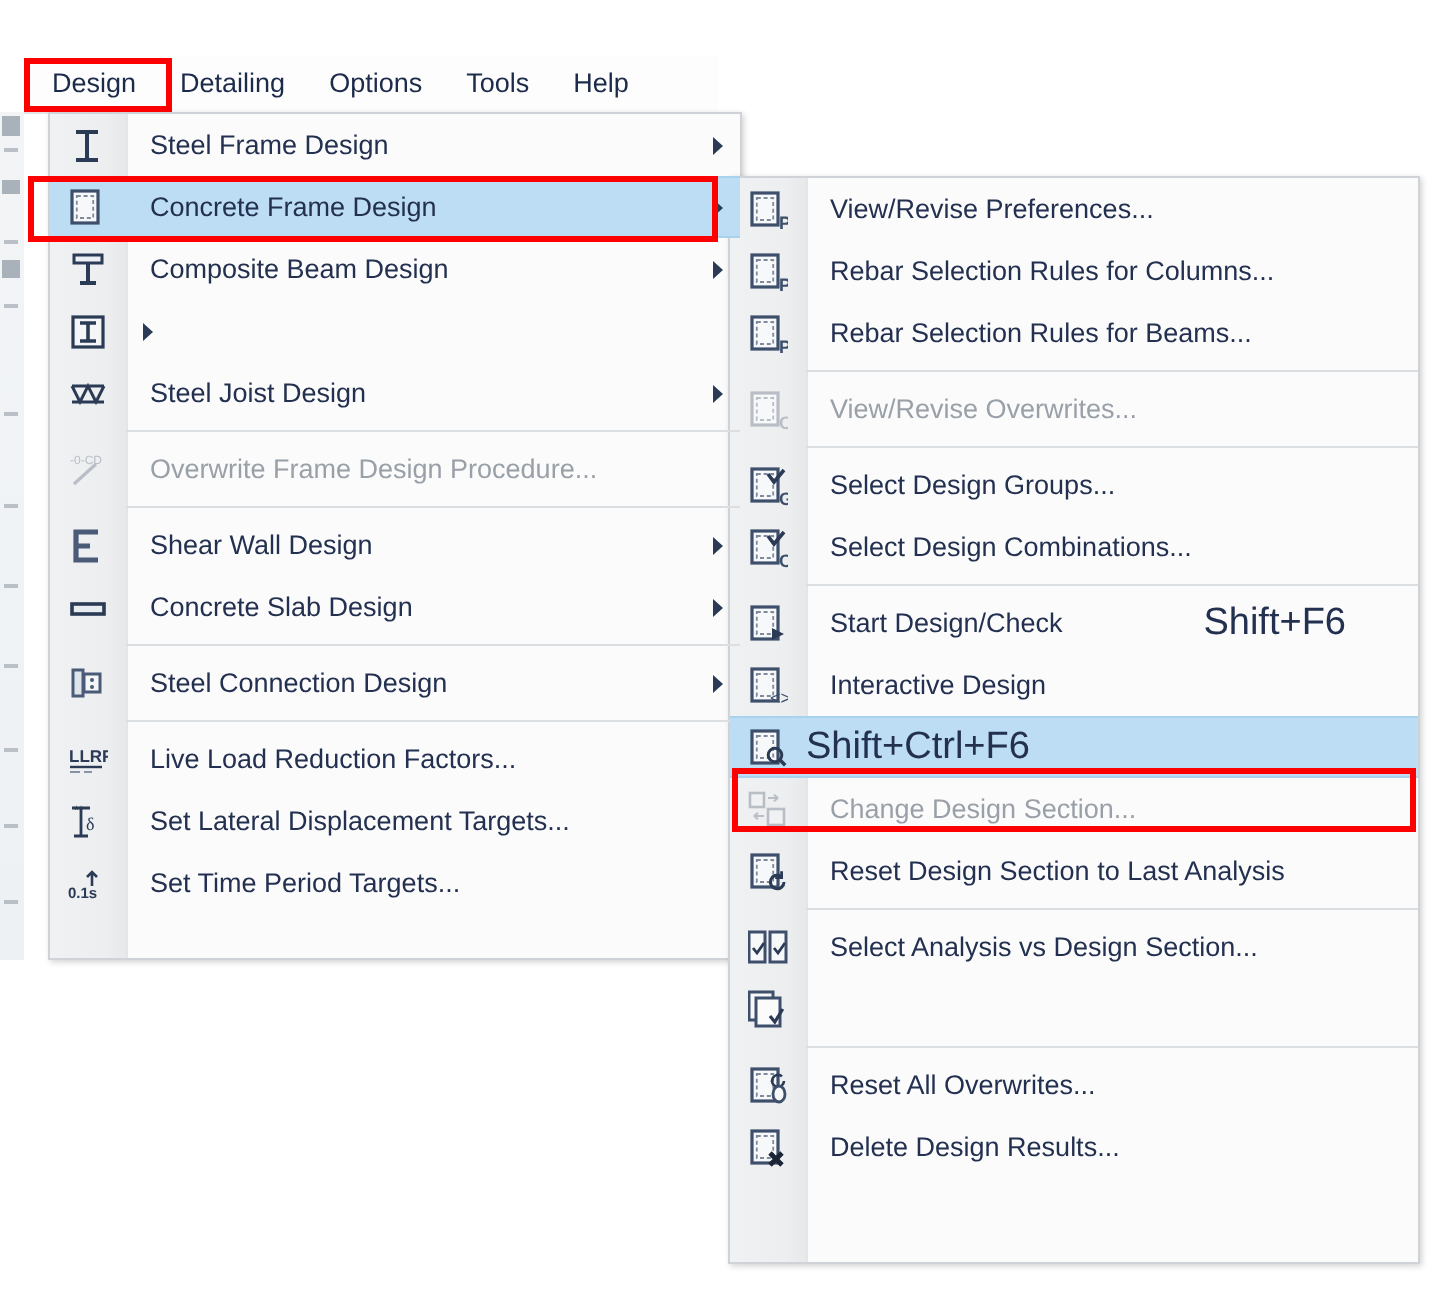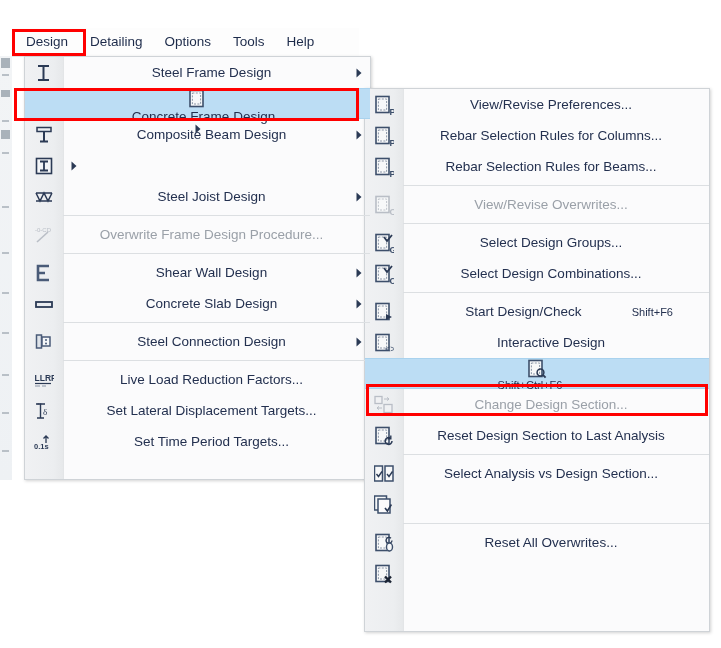--- a/index.html
+++ b/index.html
@@ -4,21 +4,21 @@
 <style>
   html,body{margin:0;padding:0;}
   body{
     width:721px;height:648px;
     background:#ffffff;
     font-family:"Liberation Sans", sans-serif;
     position:relative;
     overflow:hidden;
     -webkit-font-smoothing:antialiased;
   }
-  .stage{position:absolute;left:0;top:0;width:721px;height:648px;text-align:center;}
+  .stage{position:absolute;left:0;top:0;width:721px;height:648px;}
 
   
   .left-sliver{
     position:absolute;left:0;top:56px;width:12px;height:424px;
     background:linear-gradient(#f2f4f6,#eef1f4);
   }
   .left-sliver .tick{
     position:absolute;left:2px;width:7px;height:2px;background:#b9c0c7;
   }
   .left-sliver .blob{
@@ -62,35 +62,34 @@
     box-sizing:border-box;
     font-size:13.5px;
     color:#23304f;
     white-space:nowrap;
   }
   .menu-row.disabled{color:#9aa0a8;}
   .menu-row.selected{
     background:#bcddf4;
     border-top:1px solid #a9d2ee;
     border-bottom:1px solid #a9d2ee;
-    flex-direction:column;
   }
   .menu-row .ico{
     width:38px;min-width:38px;height:31px;
     display:flex;align-items:center;justify-content:center;
   }
   .menu-row .lbl{
     padding-left:12px;
     flex:1;
     line-height:15px;
   }
   .menu-row .accel{
     padding-right:14px;
     color:#23304f;
-    font-size:11px;
+    font-size:19px;
   }
   .menu-row .arrow{
     width:22px;min-width:22px;
     display:flex;align-items:center;justify-content:center;
   }
   .menu-row .arrow svg{display:block;}
   .menu-sep{
     position:relative;height:1px;margin:3px 0 3px 38px;
     background:#dcdfe2;
   }
@@ -465,20 +464,21 @@
           <span class="arrow"></span>
         </div>
         <div class="menu-row">
           <span class="ico">
             <svg class="gi" width="20" height="20" viewBox="0 0 20 20" aria-hidden="true">
               <rect x="2" y="1.5" width="13" height="16" fill="#f7f8f9" stroke="#3d4f6b" stroke-width="1.6"></rect>
           <rect x="4.4" y="4" width="8.2" height="11" fill="none" stroke="#7f8b9d" stroke-width="0.9" stroke-dasharray="2 1.4"></rect>
           <path d="M11 12.5l6 6M17 12.5l-6 6" stroke="#1b2434" stroke-width="2.4"></path>
             </svg>
           </span>
+          <span class="lbl">Delete Design Results...</span>
           <span class="arrow"></span>
         </div>
       </div>
   </div>
 
   <div class="redbox" style="left:12px;top:29px;width:74px;height:27px;"></div>
   <div class="redbox" style="left:14px;top:88px;width:345px;height:33px;"></div>
   <div class="redbox" style="left:366px;top:384px;width:342px;height:32px;"></div>
 
 </div>

